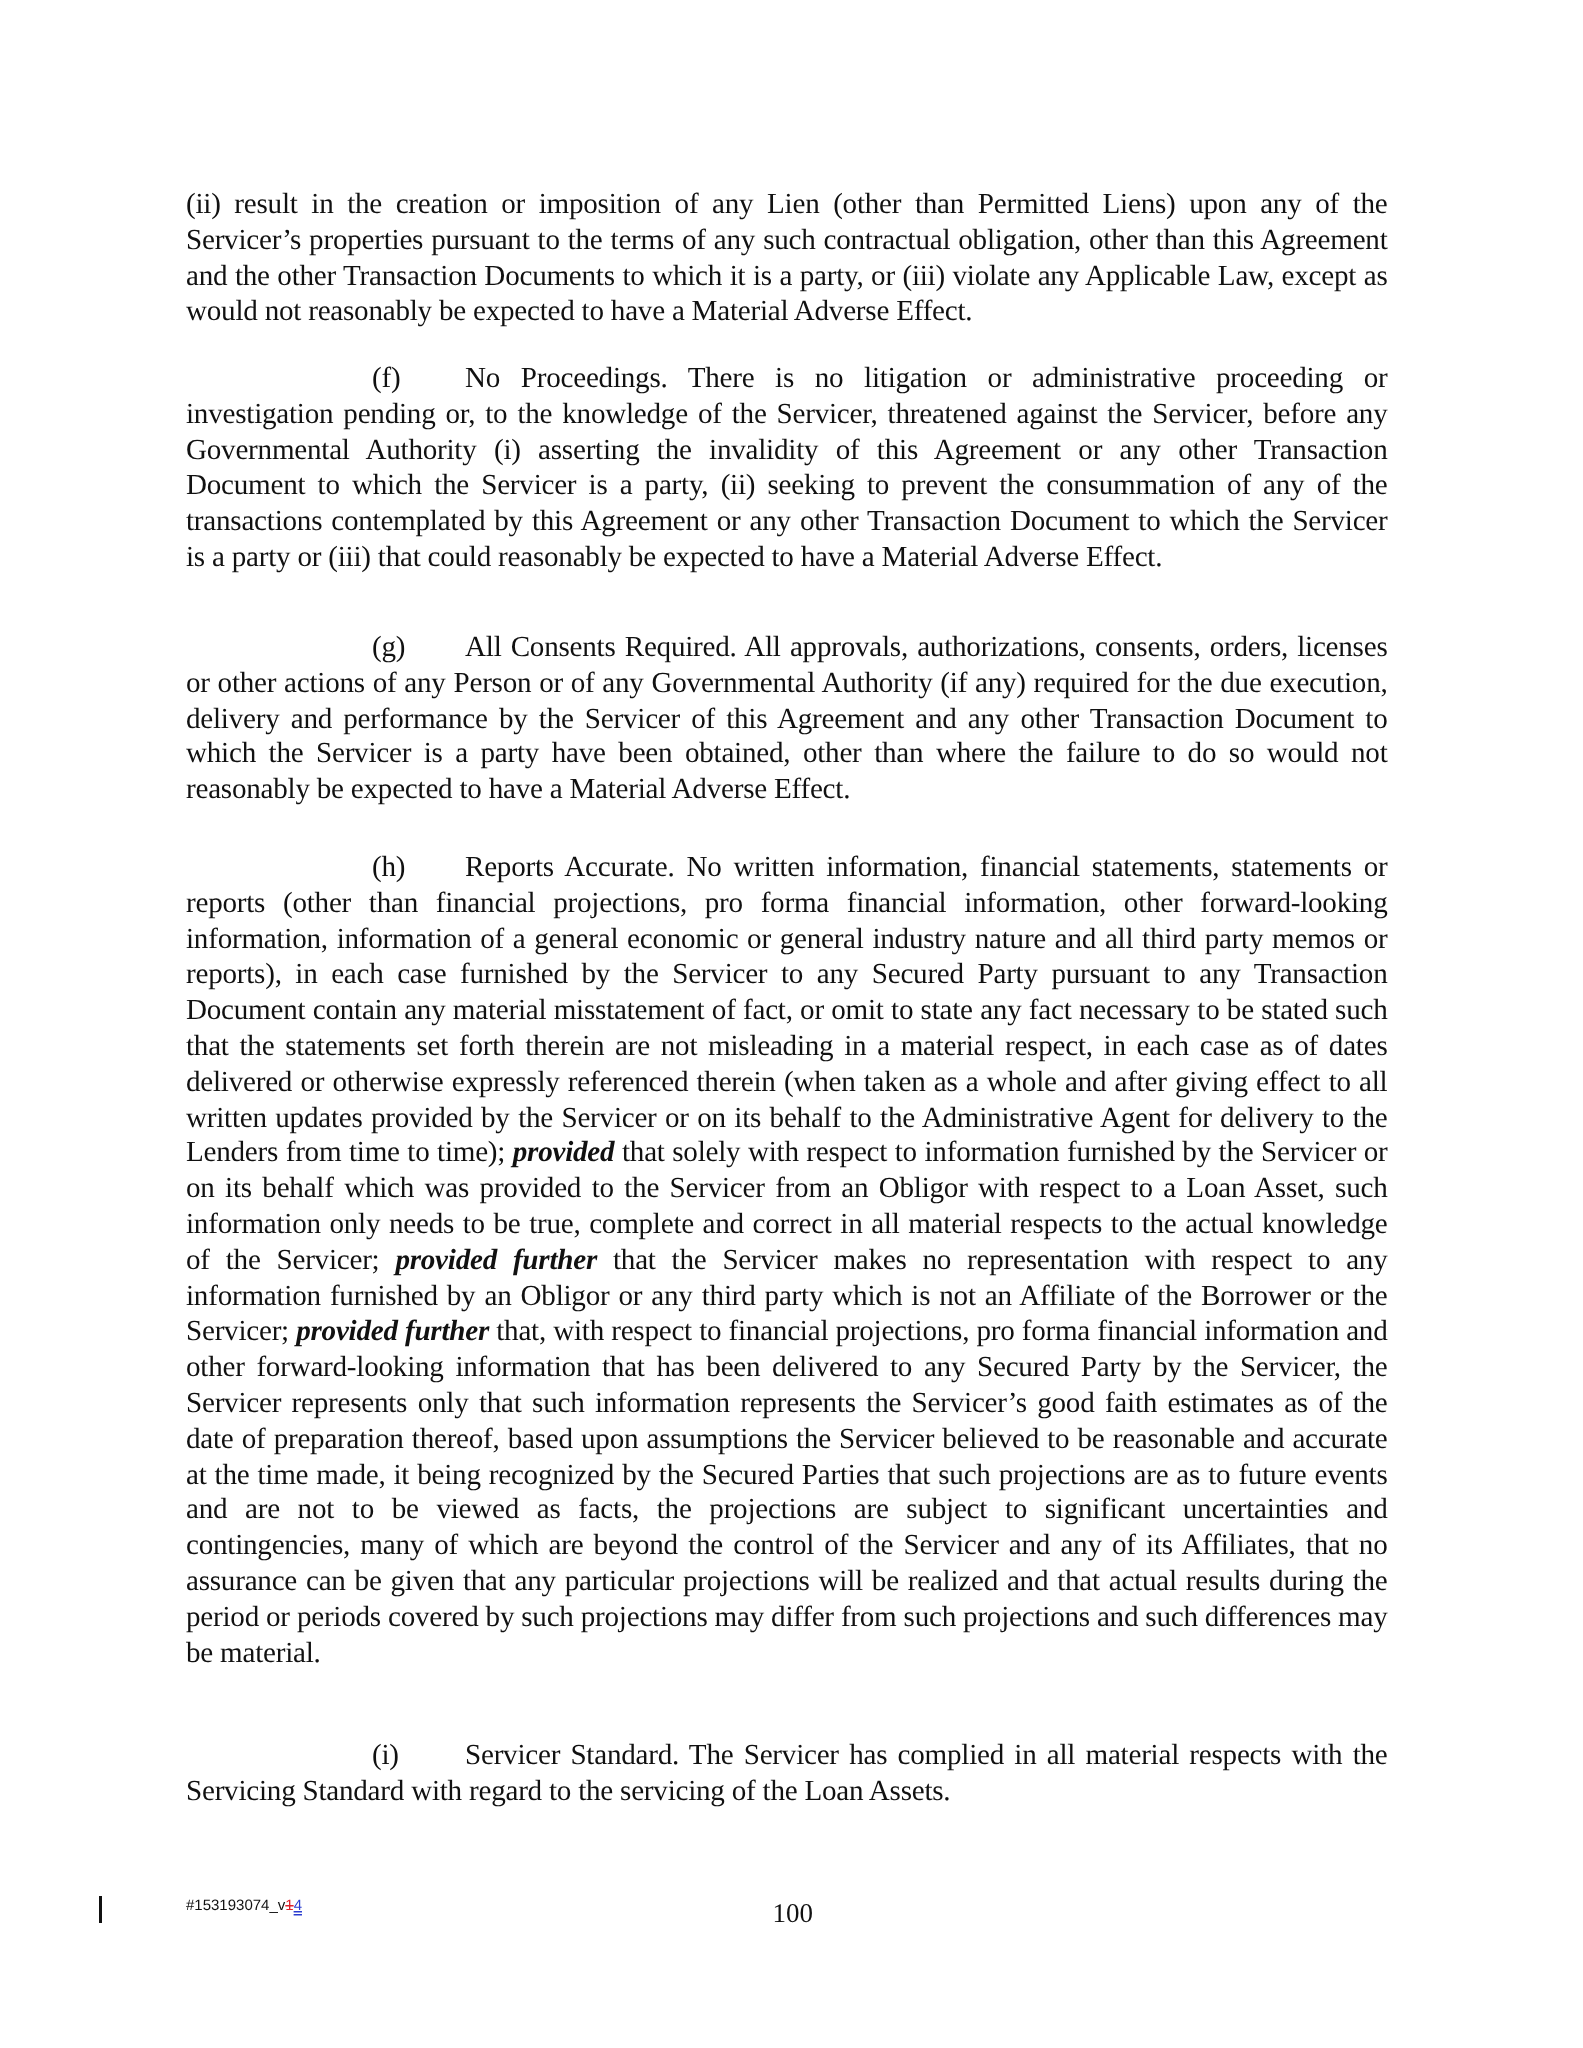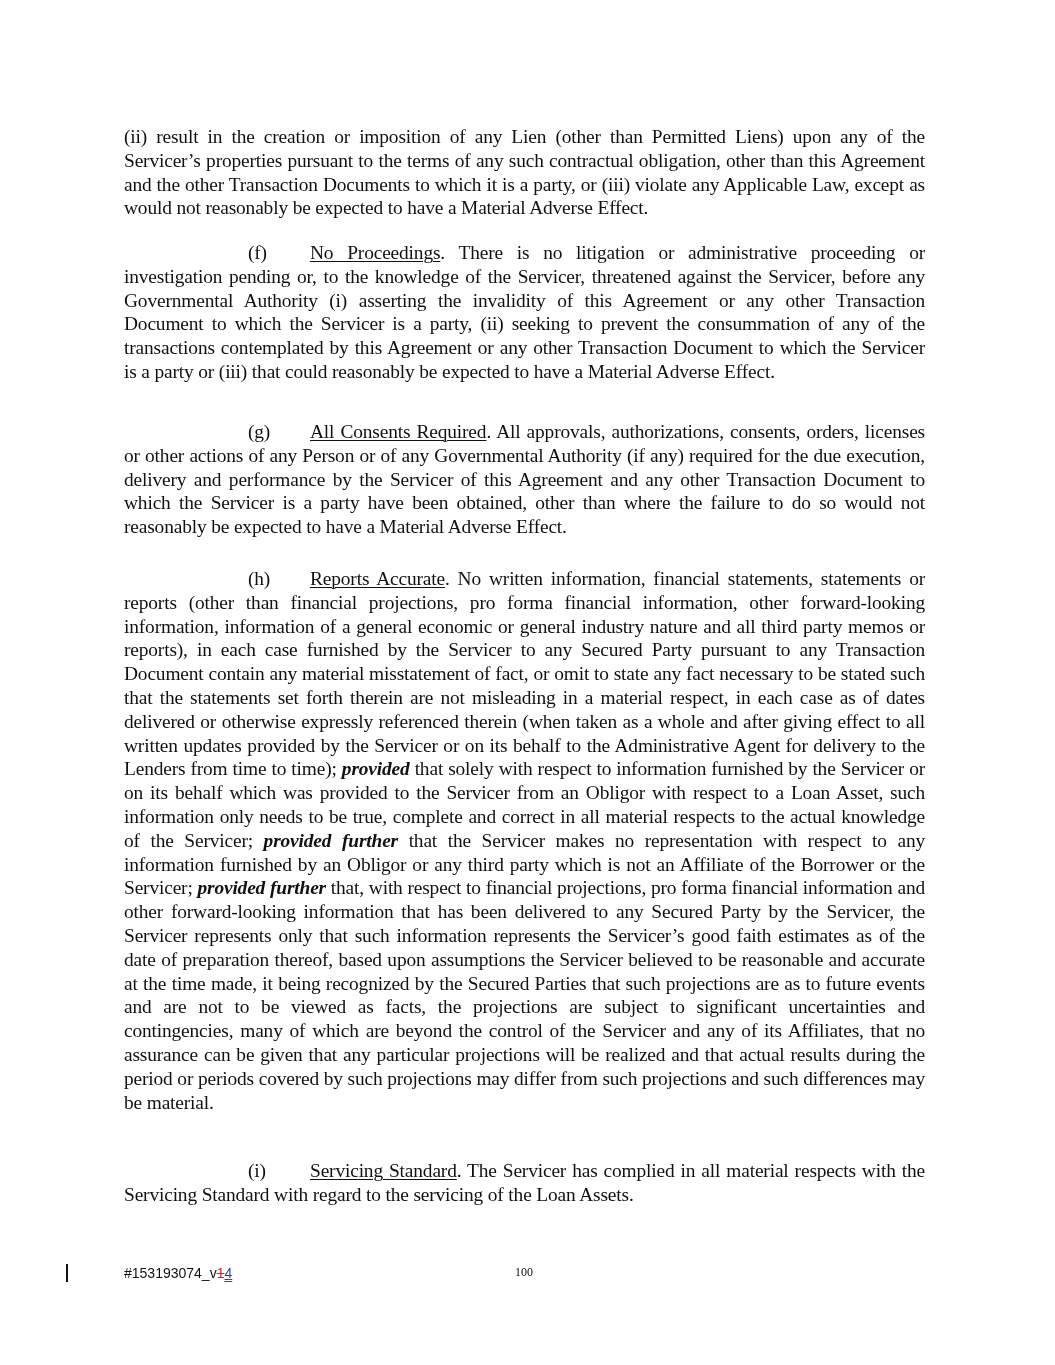--- a/index.html
+++ b/index.html
@@ -36,21 +36,20 @@
       left: 124px;
       width: 801px;
       margin: 0;
     }
     .para-lead {
       display: inline-block;
       width: 62px;
       margin-left: 124px;
     }
     .para-title {
-      text-decoration: underline;
       text-underline-offset: 2px;
       text-decoration-thickness: 1px;
     }
     .ital { font-style: italic; font-weight: bold; }
 
     #p-cont { top: 125px; }
     #p-f { top: 241px; }
     #p-g { top: 420px; }
     #p-h { top: 567px; }
     #p-i { top: 1159px; }
@@ -68,57 +67,57 @@
       top: 0px;
       width: 2px;
       height: 18px;
       background: #111111;
     }
     .doc-id {
       position: absolute;
       left: 124px;
       top: 1px;
       font-family: "Liberation Sans", "DejaVu Sans", sans-serif;
-      font-size: 14px;
+      font-size: 10px;
       color: #111111;
     }
     .rev-deleted {
       color: #e0202a;
       text-decoration: line-through;
       text-decoration-color: #e0202a;
     }
     .rev-inserted {
       color: #2a3cd0;
       text-decoration: underline double;
       text-decoration-color: #2a3cd0;
     }
     .page-number {
       position: absolute;
       left: 515px;
       top: 1px;
       font-family: "Liberation Serif", "DejaVu Serif", serif;
-      font-size: 12px;
+      font-size: 18px;
       color: #111111;
       text-align: center;
     }
   </style>
 </head>
 <body>
 
 <div class="page">
 
   <p class="body-text para" id="p-cont">(ii) result in the creation or imposition of any Lien (other than Permitted Liens) upon any of the Servicer’s properties pursuant to the terms of any such contractual obligation, other than this Agreement and the other Transaction Documents to which it is a party, or (iii) violate any Applicable Law, except as would not reasonably be expected to have a Material Adverse Effect.</p>
 
   <p class="body-text para" id="p-f"><span class="para-lead">(f)</span><span class="para-title">No Proceedings</span><span>.</span><span>  There is no litigation or administrative proceeding or investigation pending or, to the knowledge of the Servicer, threatened against the Servicer, before any Governmental Authority (i) asserting the invalidity of this Agreement or any other Transaction Document to which the Servicer is a party, (ii) seeking to prevent the consummation of any of the transactions contemplated by this Agreement or any other Transaction Document to which the Servicer is a party or (iii) that could reasonably be expected to have a Material Adverse Effect.</span></p>
 
   <p class="body-text para" id="p-g"><span class="para-lead">(g)</span><span class="para-title">All Consents Required</span><span>.</span><span>  All approvals, authorizations, consents, orders, licenses or other actions of any Person or of any Governmental Authority (if any) required for the due execution, delivery and performance by the Servicer of this Agreement and any other Transaction Document to which the Servicer is a party have been obtained, other than where the failure to do so would not reasonably be expected to have a Material Adverse Effect.</span></p>
 
   <p class="body-text para" id="p-h"><span class="para-lead">(h)</span><span class="para-title">Reports Accurate</span><span>.</span><span>  No written information, financial statements, statements or reports (other than financial projections, pro forma financial information, other forward-looking information, information of a general economic or general industry nature and all third party memos or reports), in each case furnished by the Servicer to any Secured Party pursuant to any Transaction Document contain any material misstatement of fact, or omit to state any fact necessary to be stated such that the statements set forth therein are not misleading in a material respect, in each case as of dates delivered or otherwise expressly referenced therein (when taken as a whole and after giving effect to all written updates provided by the Servicer or on its behalf to the Administrative Agent for delivery to the Lenders from time to time); </span><span class="ital">provided</span><span> that solely with respect to information furnished by the Servicer or on its behalf which was provided to the Servicer from an Obligor with respect to a Loan Asset, such information only needs to be true, complete and correct in all material respects to the actual knowledge of the Servicer; </span><span class="ital">provided further</span><span> that the Servicer makes no representation with respect to any information furnished by an Obligor or any third party which is not an Affiliate of the Borrower or the Servicer; </span><span class="ital">provided further</span><span> that, with respect to financial projections, pro forma financial information and other forward-looking information that has been delivered to any Secured Party by the Servicer, the Servicer represents only that such information represents the Servicer’s good faith estimates as of the date of preparation thereof, based upon assumptions the Servicer believed to be reasonable and accurate at the time made, it being recognized by the Secured Parties that such projections are as to future events and are not to be viewed as facts, the projections are subject to significant uncertainties and contingencies, many of which are beyond the control of the Servicer and any of its Affiliates, that no assurance can be given that any particular projections will be realized and that actual results during the period or periods covered by such projections may differ from such projections and such differences may be material.</span></p>
 
-  <p class="body-text para" id="p-i"><span class="para-lead">(i)</span><span class="para-title">Servicing Standard</span><span>.</span><span>  The Servicer has complied in all material respects with the Servicing Standard with regard to the servicing of the Loan Assets.</span></p>
+  <p class="body-text para" id="p-i"><span class="para-lead">(i)</span><span class="para-title">Servicer Standard</span><span>.</span><span>  The Servicer has complied in all material respects with the Servicing Standard with regard to the servicing of the Loan Assets.</span></p>
 
   <div class="footer">
     <div class="change-bar"></div>
     <div class="doc-id"><span>#153193074_v</span><span class="rev-deleted">1</span><span class="rev-inserted">4</span></div>
     <div class="page-number">100</div>
   </div>
 
 </div>
 
 </body></html>

